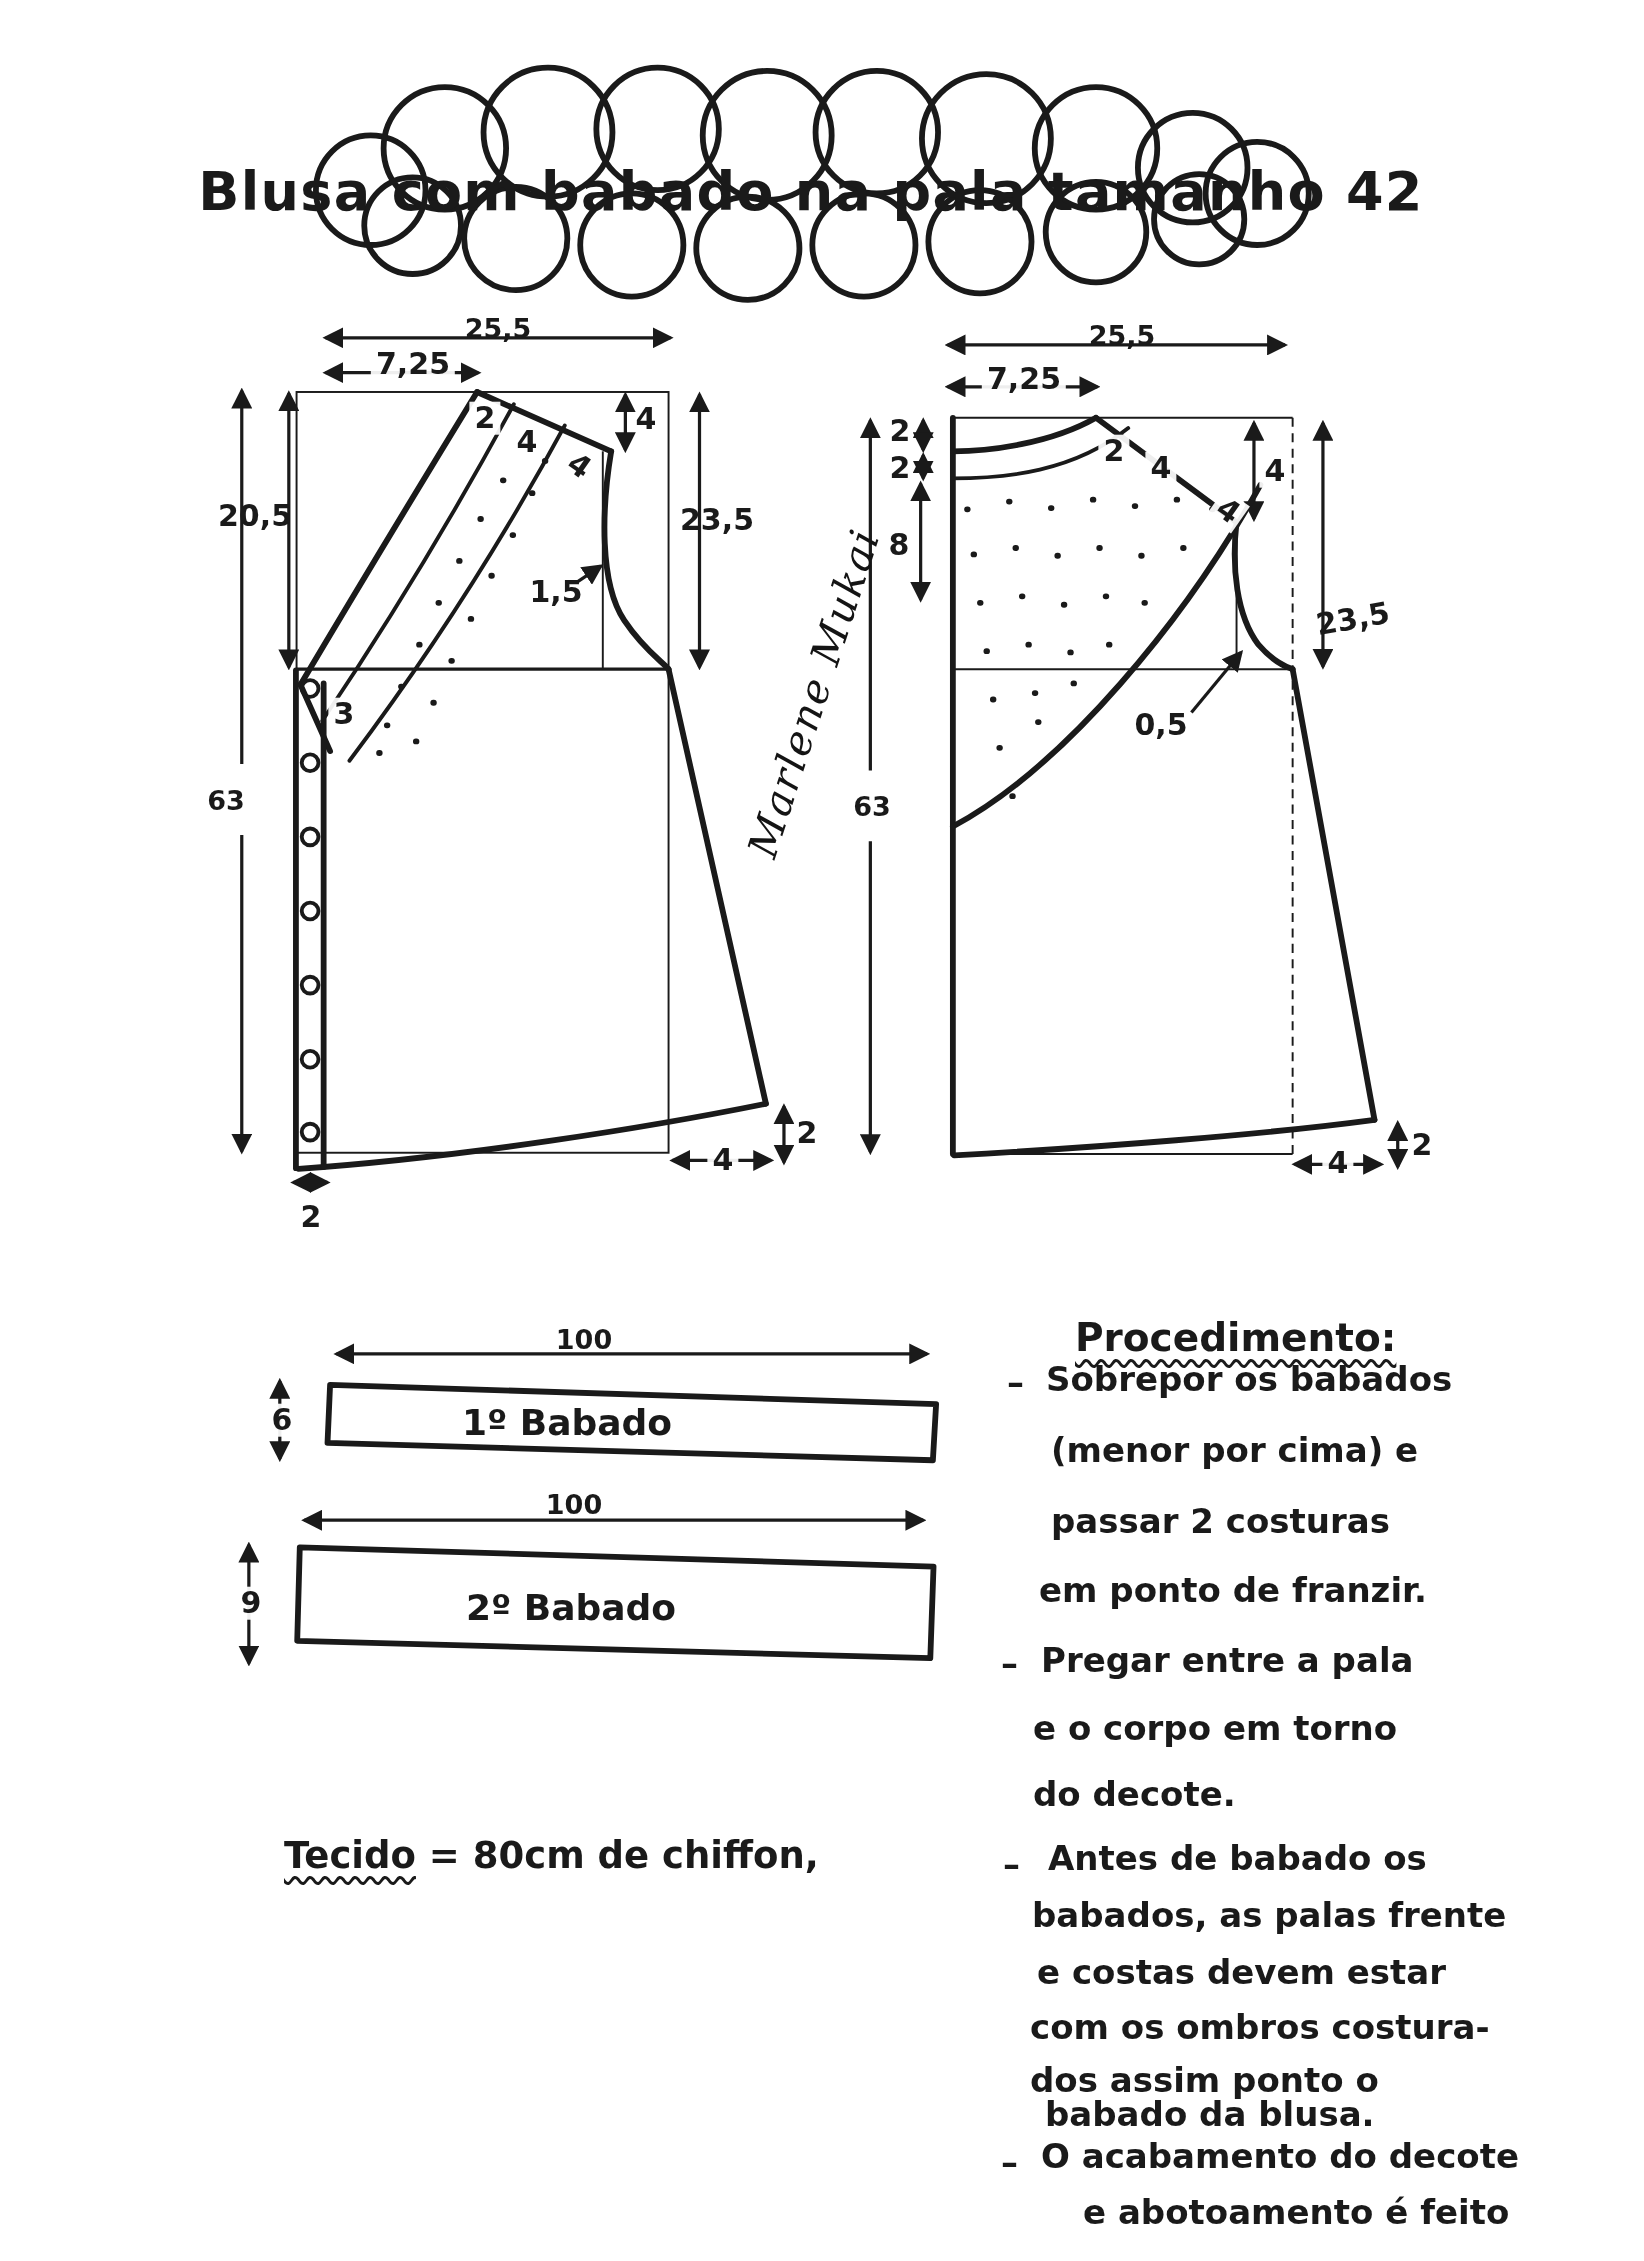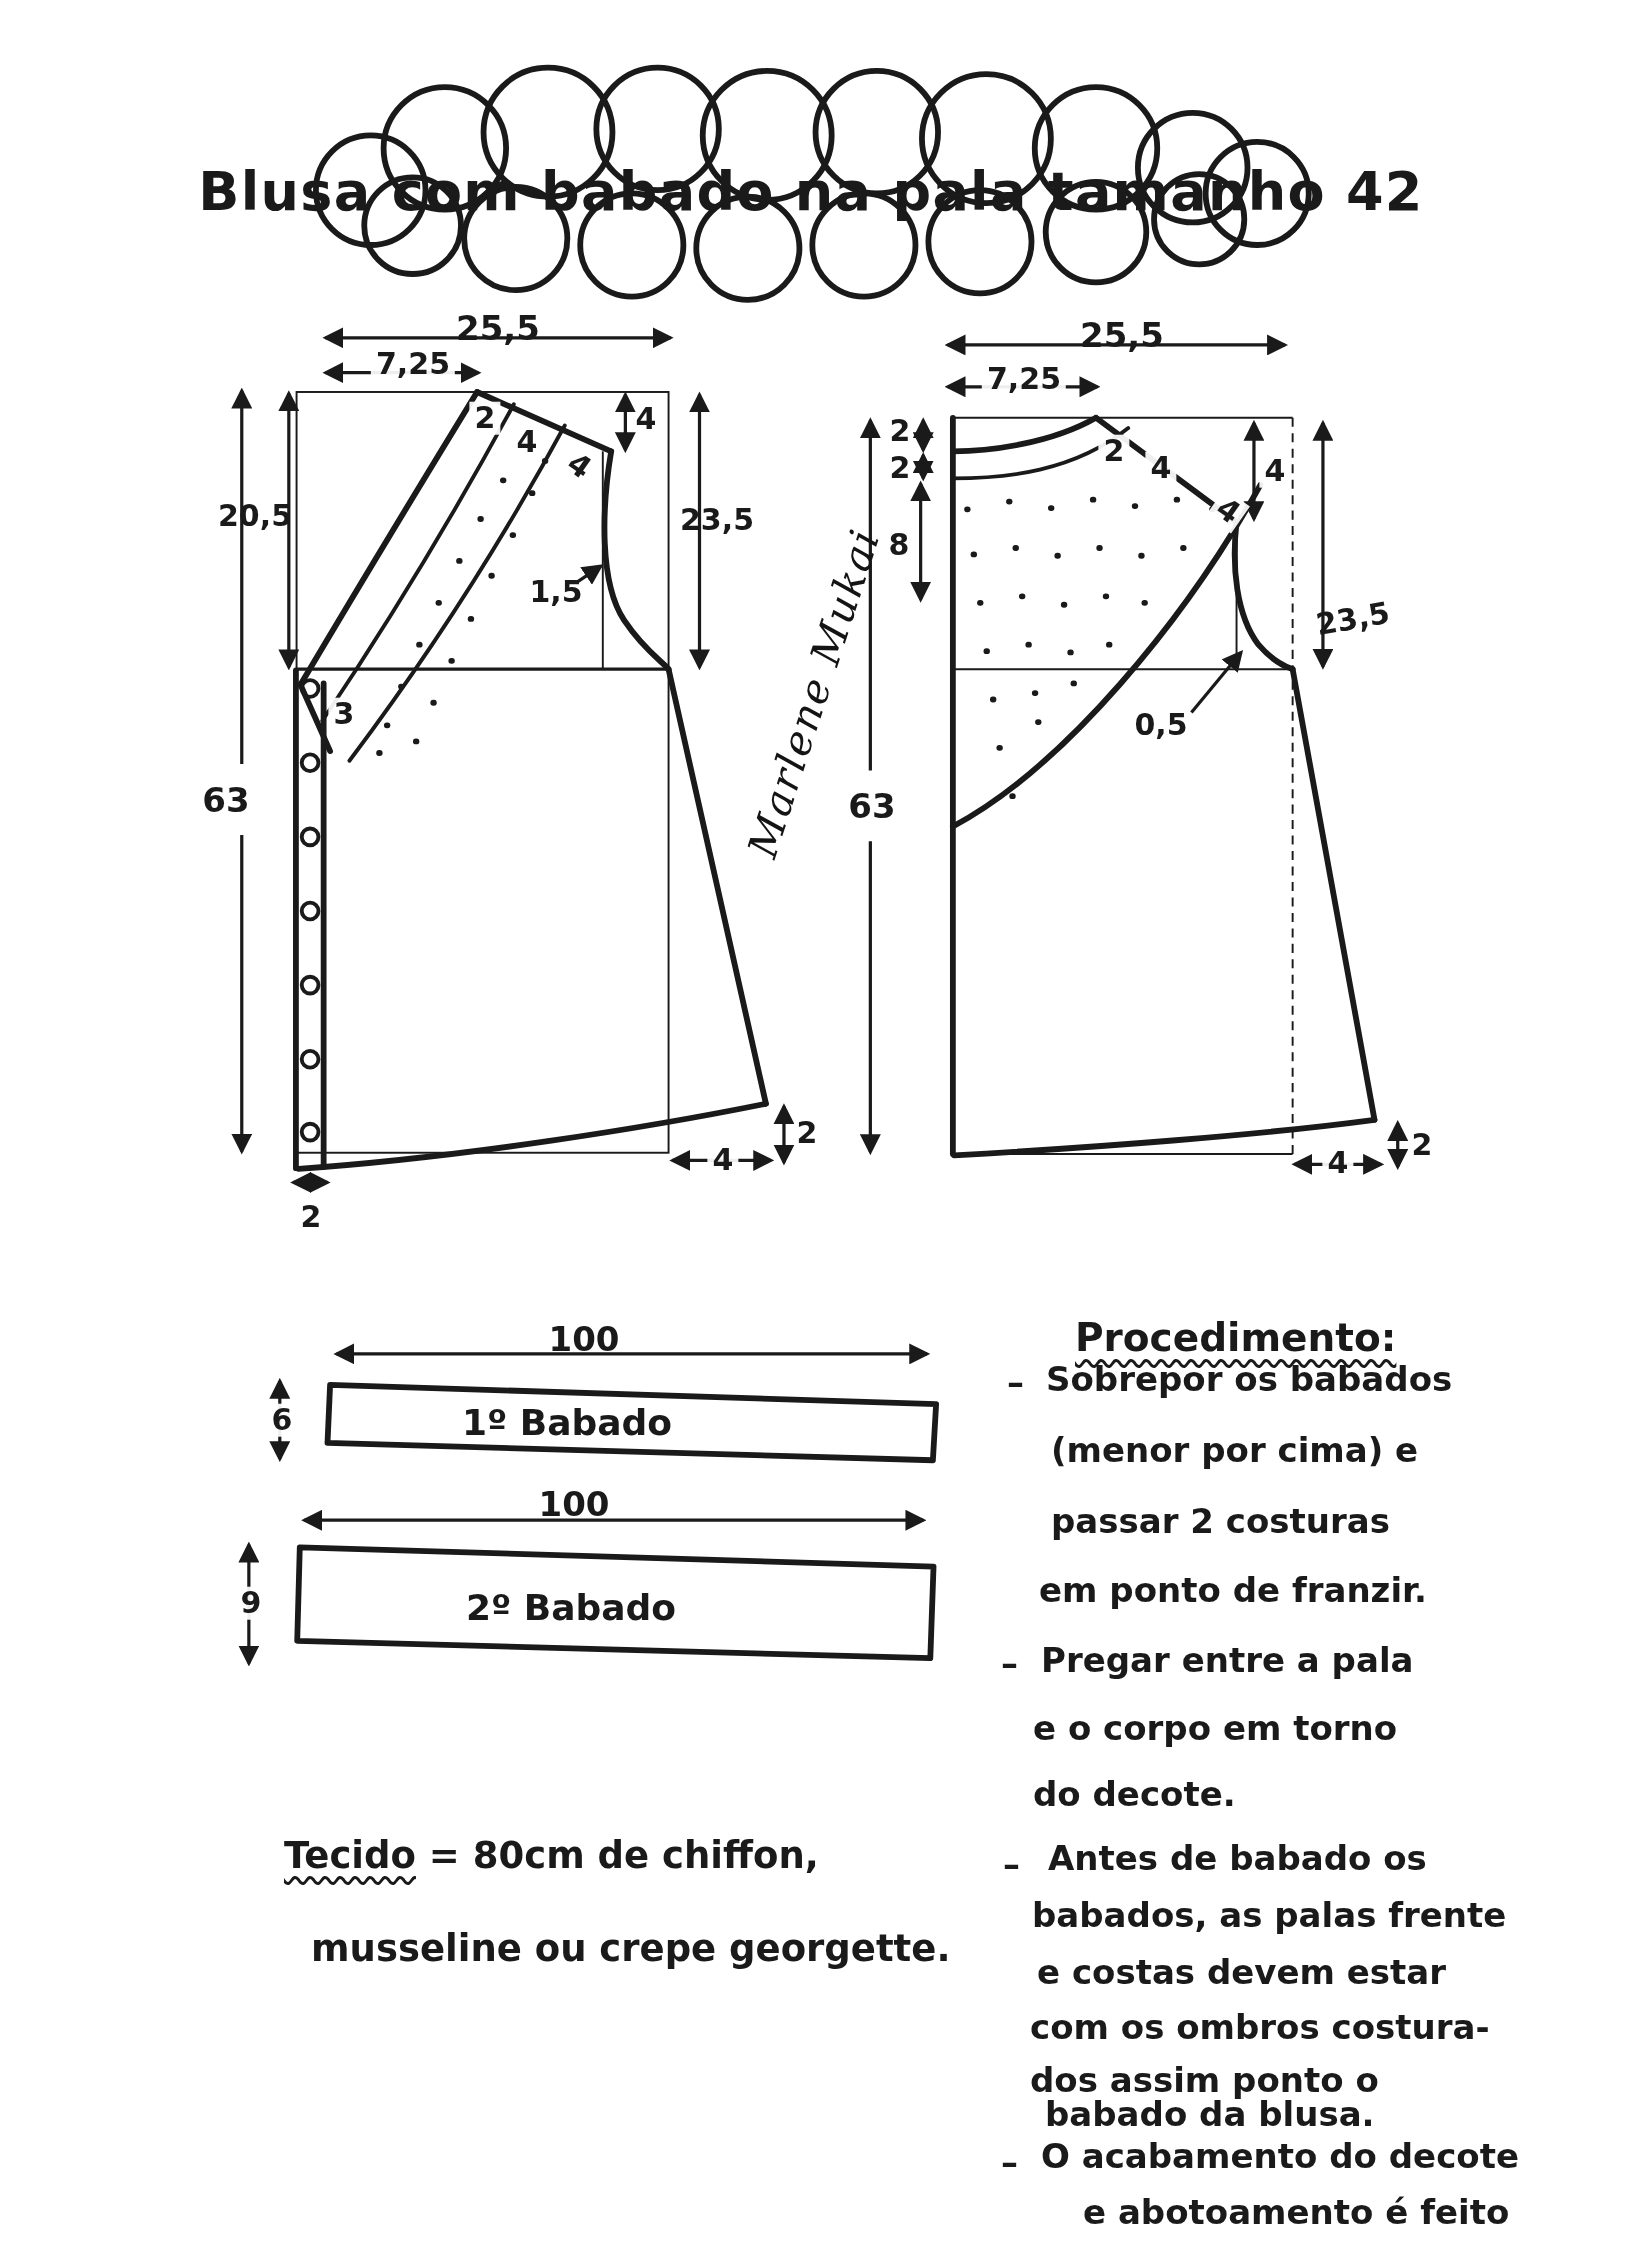--- a/index.html
+++ b/index.html
@@ -9,21 +9,21 @@
   .ink{stroke:#1a1a1a;fill:none;}
   .thick{stroke-width:9;stroke-linecap:round;stroke-linejoin:round;}
   .med{stroke-width:6;stroke-linecap:round;}
   .thin{stroke-width:3;}
   .dim{stroke-width:5;marker-start:url(#ar);marker-end:url(#ar);}
   .dim1{stroke-width:5;marker-end:url(#ar);}
   .dots{stroke-width:9;stroke-linecap:round;}
   .lbl{position:absolute;transform:translate(-50%,-50%);font-size:30px;font-weight:700;
        white-space:nowrap;line-height:1;}
   .lbl.bg{background:rgba(255,255,255,.93);padding:1.3px 5.2px;}
-  .lbl.big{font-size:34px;}
+  .lbl.big{font-size:27px;}
   .rot35{transform:translate(-50%,-50%) rotate(35deg);}
   .rotm10{transform:translate(-50%,-50%) rotate(-10deg);}
   .title{position:absolute;left:811px;top:191px;transform:translate(-50%,-50%);
          font-size:54px;font-weight:700;letter-spacing:1.3px;white-space:nowrap;}
   .sig{position:absolute;left:814px;top:693px;transform:translate(-50%,-50%) rotate(-72deg);
        font-family:"DejaVu Serif",serif;font-style:italic;font-size:41px;letter-spacing:1.9px;
        white-space:nowrap;color:#141414;}
   .strip-label{position:absolute;transform:translate(-50%,-50%);font-size:36px;font-weight:700;white-space:nowrap;}
   .fabric{position:absolute;left:284px;top:1834px;font-size:37px;font-weight:700;white-space:nowrap;}
   .fabric .u{text-decoration:underline wavy;text-decoration-thickness:2.6px;text-underline-offset:7.7px;}
@@ -192,21 +192,20 @@
   <div class="lbl" style="left:1422px;top:1145px">2</div>
 
   <div class="lbl big" style="left:584px;top:1339px">100</div>
   <div class="lbl bg" style="left:282px;top:1420px">6</div>
   <div class="strip-label" style="left:567px;top:1422px">1º Babado</div>
   <div class="lbl big" style="left:574px;top:1504px">100</div>
   <div class="lbl bg" style="left:251px;top:1603px">9</div>
   <div class="strip-label" style="left:571px;top:1607px">2º Babado</div>
 
   <div class="fabric"><span class="u">Tecido</span><span> = 80cm de chiffon,</span></div>
-  <div class="fabric2">musseline ou crepe georgette.</div>
 
   <div class="proc-head">Procedimento:</div>
 
   <div class="dash" style="left:1007px;top:1362px">–</div>
   <div class="pline" style="left:1046px;top:1362px">Sobrepor os babados</div>
   <div class="pline" style="left:1051px;top:1433px">(menor por cima) e</div>
   <div class="pline" style="left:1051px;top:1504px">passar 2 costuras</div>
   <div class="pline" style="left:1039px;top:1573px">em ponto de franzir.</div>
 
   <div class="dash" style="left:1001px;top:1643px">–</div>

